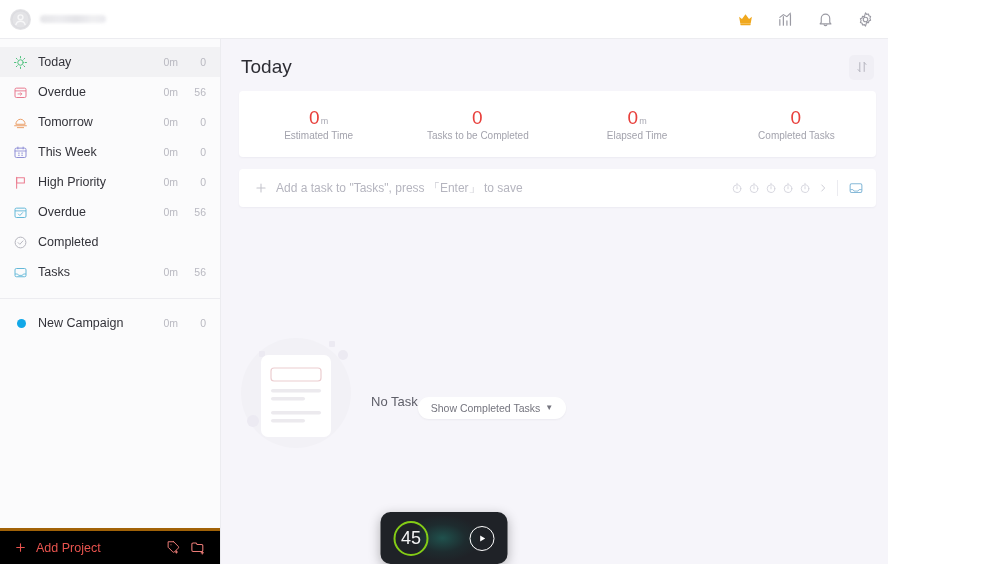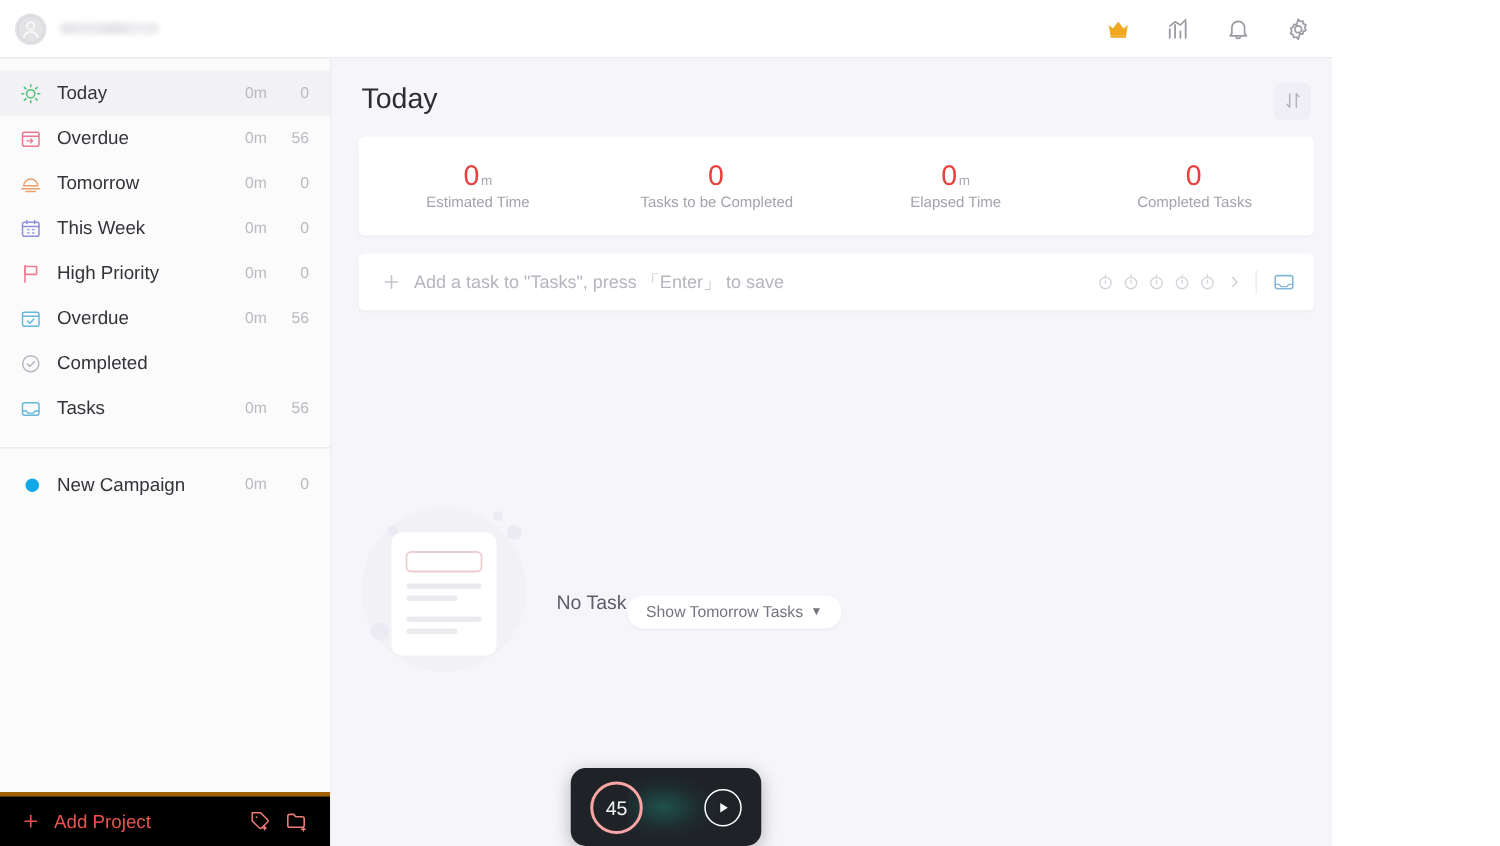--- a/index.html
+++ b/index.html
@@ -137,23 +137,23 @@
     overflow: hidden;
   }
   .timer::after {
     content: ""; position: absolute; left: 38px; top: 4px;
     width: 60px; height: 44px; border-radius: 8px;
     background: radial-gradient(ellipse at 40% 50%, rgba(32,120,108,0.55) 0%, rgba(26,72,70,0.25) 45%, rgba(31,34,39,0) 75%);
     pointer-events: none;
   }
   .timer-dial {
     width: 35px; height: 35px; border-radius: 50%;
-    border: 2px solid #fca5a5;
+    border: 2px solid #84cc16;
     display: flex; align-items: center; justify-content: center;
-    color: #f2f2f4; font-size: 13px; z-index: 2;
+    color: #f2f2f4; font-size: 18px; z-index: 2;
   }
   .timer-play {
     width: 25px; height: 25px; border-radius: 50%;
     border: 1.6px solid #ffffff;
     display: flex; align-items: center; justify-content: center;
     color: #ffffff; cursor: pointer; z-index: 2;
   }
 </style>
 </head>
 <body>
@@ -451,21 +451,21 @@
             <rect x="40" y="32" width="70" height="82" rx="7" fill="#ffffff"></rect>
             <rect x="50" y="45" width="50" height="13" rx="3" fill="#ffffff" stroke="#eccdd0" stroke-width="1.2"></rect>
             <rect x="50" y="66" width="50" height="3.6" rx="1.8" fill="#eceaee"></rect>
             <rect x="50" y="74" width="34" height="3.6" rx="1.8" fill="#eceaee"></rect>
             <rect x="50" y="88" width="50" height="3.6" rx="1.8" fill="#eceaee"></rect>
             <rect x="50" y="96" width="34" height="3.6" rx="1.8" fill="#eceaee"></rect>
           </svg>
         </div>
         <div class="empty-title">No Task</div>
         <div class="show-done">
-          <span>Show Tomorrow Tasks</span>
+          <span>Show Completed Tasks</span>
           <span class="caret">▼</span>
         </div>
       </div>
 
     </div>
   </div>
 
   <div class="timer">
     <div class="timer-dial">45</div>
     <div class="timer-play">

